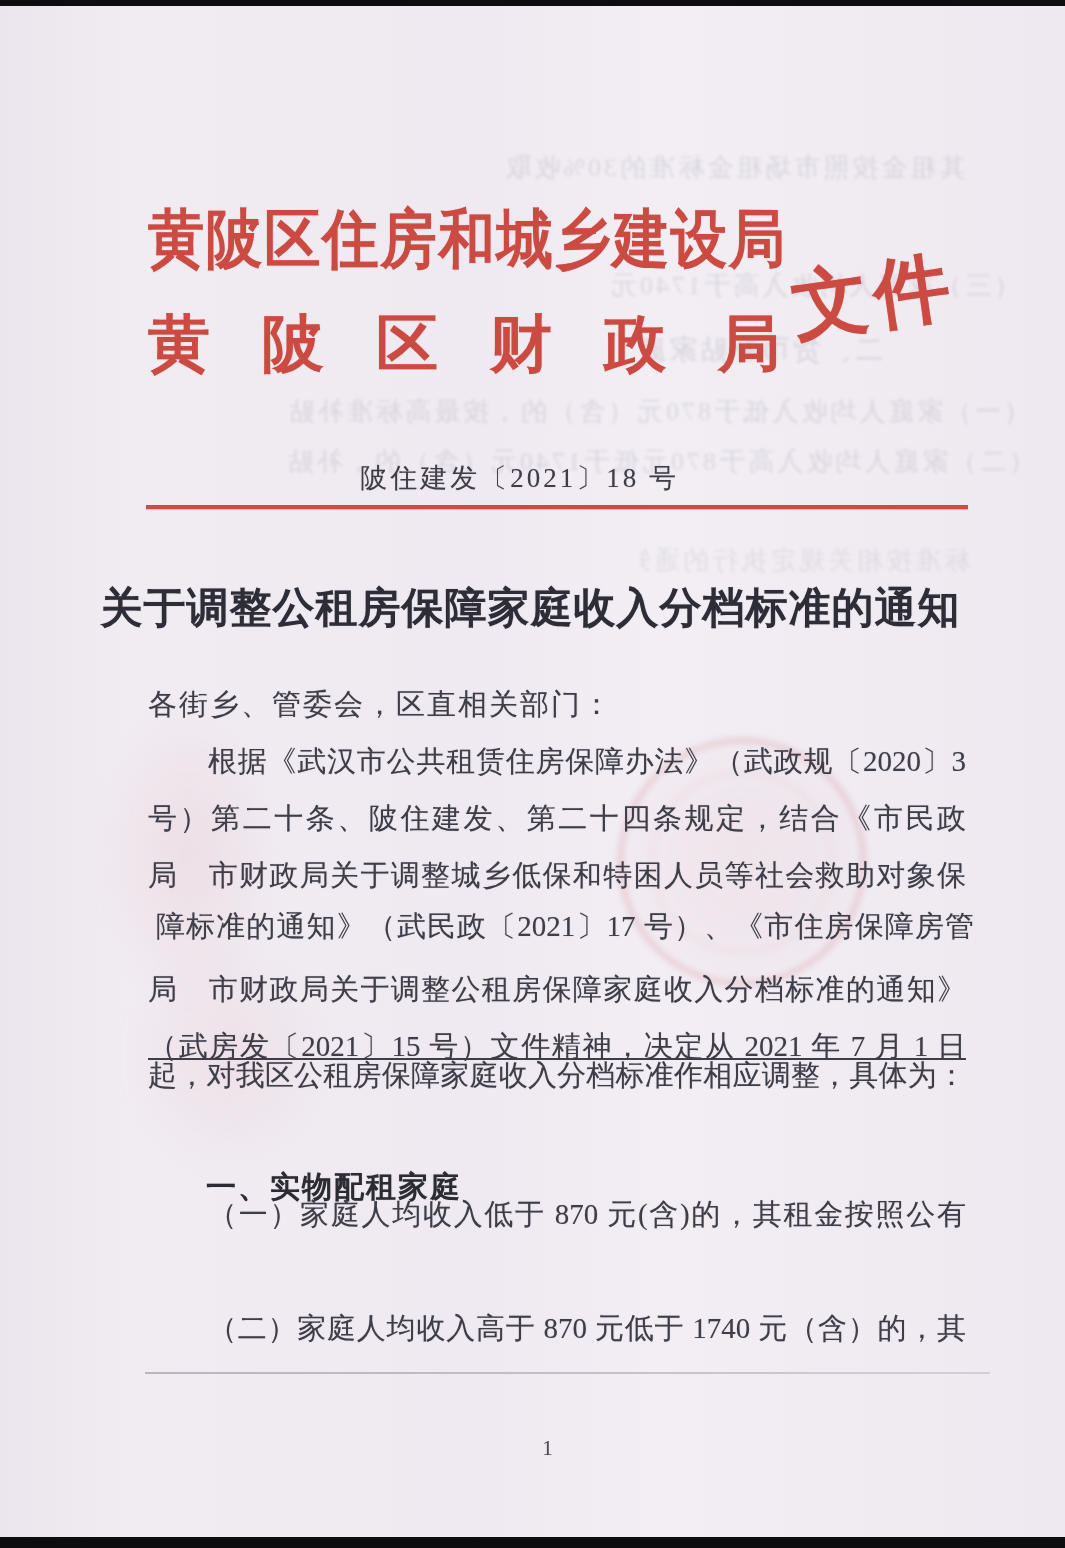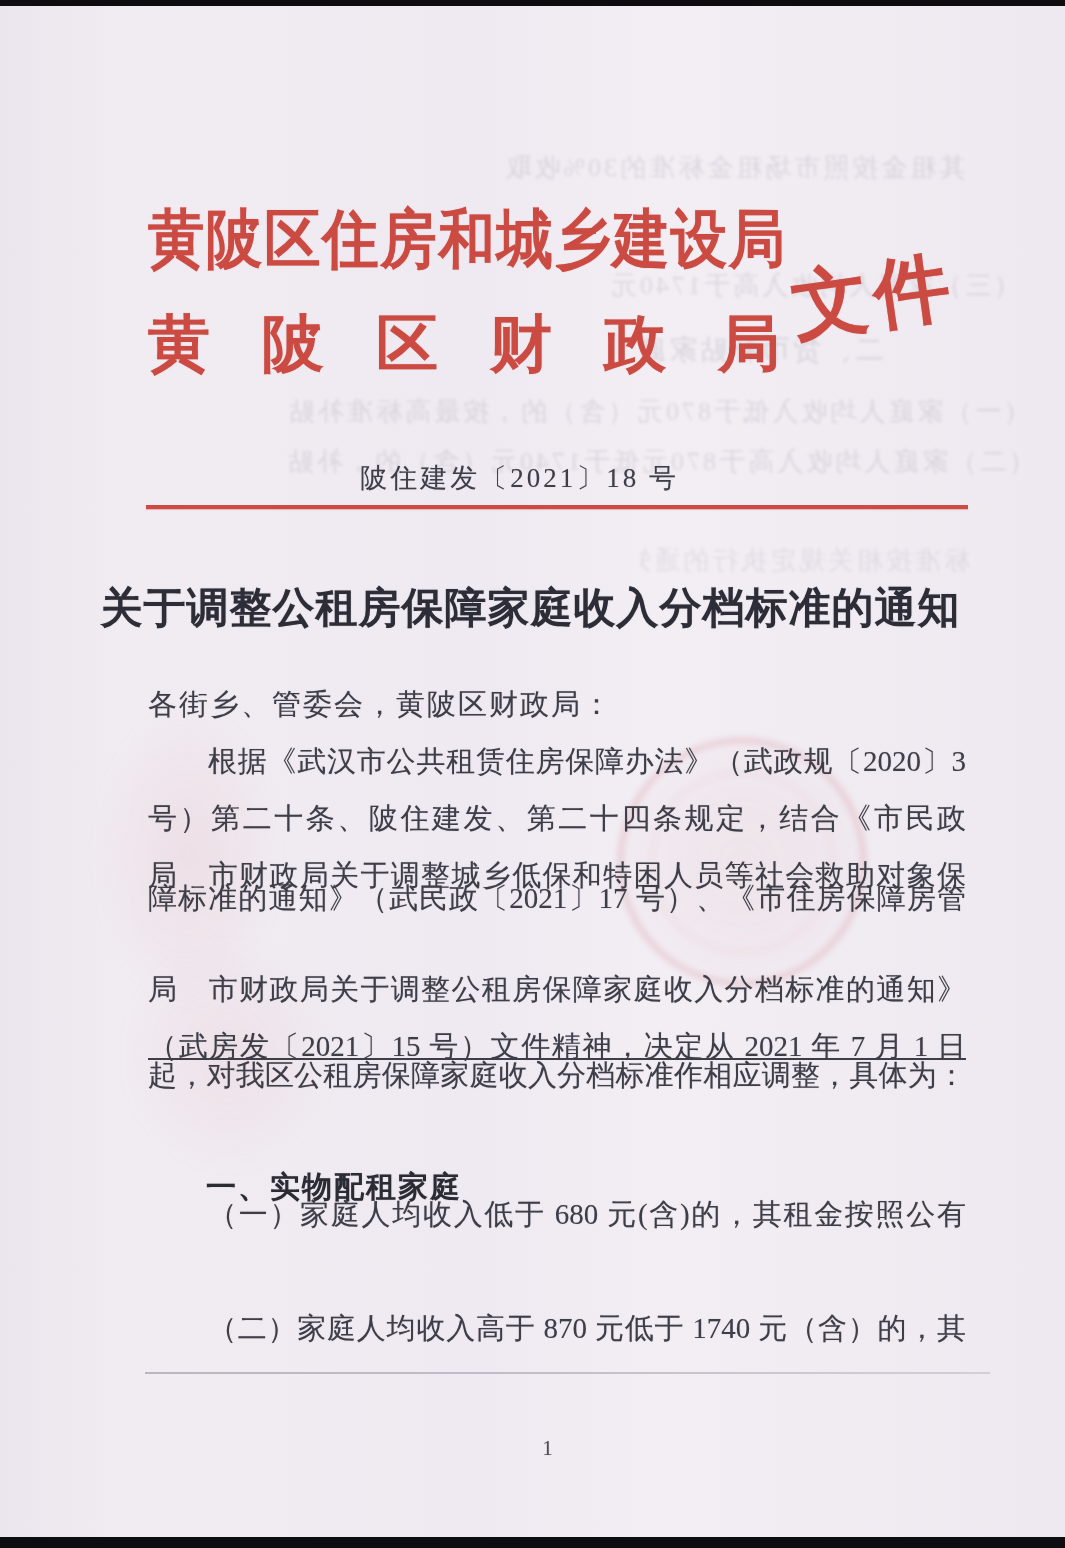--- a/index.html
+++ b/index.html
@@ -65,21 +65,21 @@
     position:absolute;left:148px;width:818px;
     font-size:29px;line-height:1.3;color:#3e3e49;
     letter-spacing:1.5px;white-space:nowrap;
     text-shadow:0 0 1px rgba(62,62,73,.35);
   }
   .just{
     white-space:normal;text-align:justify;text-align-last:justify;letter-spacing:0;
   }
   .ind{text-indent:60px;}
   .salutation{top:686px;letter-spacing:2px;}
-  .l0{top:743px;} .l1{top:800px;} .l2{top:857px;} .l3{top:880px;}
+  .l0{top:743px;} .l1{top:800px;} .l2{top:857px;} .l3{top:908px;margin-left:8px;}
   .l4{top:971px;} .l5{top:1028px;text-decoration:underline;} .l6{top:1057px;}
   .section-heading{
     top:1167px;
     font-family:"Liberation Sans","DejaVu Sans",sans-serif;
     font-weight:700;font-size:30px;letter-spacing:2px;color:#2b2b34;
     text-indent:58px;
   }
   .i0{top:1196px;} .i1{top:1253px;letter-spacing:2.5px;} .i2{top:1310px;}
 
   
@@ -141,29 +141,29 @@
 
   <div class="header-org header-line1">黄陂区住房和城乡建设局</div>
   <div class="header-org header-line2">黄陂区财政局</div>
   <div class="doc-type">文件</div>
 
   <div class="doc-number">陂住建发〔2021〕18 号</div>
   <div class="red-rule"></div>
 
   <div class="doc-title">关于调整公租房保障家庭收入分档标准的通知</div>
 
-  <div class="bodyline salutation">各街乡、管委会，黄陂区财政局：</div>
+  <div class="bodyline salutation">各街乡、管委会，区直相关部门：</div>
   <div class="bodyline l0 just ind">根据《武汉市公共租赁住房保障办法》（武政规〔2020〕3</div>
   <div class="bodyline l1 just">号）第二十条、陂住建发、第二十四条规定，结合《市民政</div>
   <div class="bodyline l2 just">局　市财政局关于调整城乡低保和特困人员等社会救助对象保</div>
   <div class="bodyline l3 just">障标准的通知》（武民政〔2021〕17 号）、《市住房保障房管</div>
   <div class="bodyline l4 just">局　市财政局关于调整公租房保障家庭收入分档标准的通知》</div>
   <div class="bodyline l5 just">（武房发〔2021〕15 号）文件精神，决定从 2021 年 7 月 1 日</div>
   <div class="bodyline l6 just">起，对我区公租房保障家庭收入分档标准作相应调整，具体为：</div>
   <div class="bodyline section-heading">一、实物配租家庭</div>
-  <div class="bodyline i0 just ind">（一）家庭人均收入低于 680 元(含)的，其租金按照公有</div>
+  <div class="bodyline i0 just ind">（一）家庭人均收入低于 870 元(含)的，其租金按照公有</div>
   <div class="bodyline i2 just ind">（二）家庭人均收入高于 870 元低于 1740 元（含）的，其</div>
 
   <div class="gray-rule"></div>
   <div class="page-number">1</div>
 
   <div class="edge-bar edge-bottom"></div>
 </div>
 
 </body></html>

